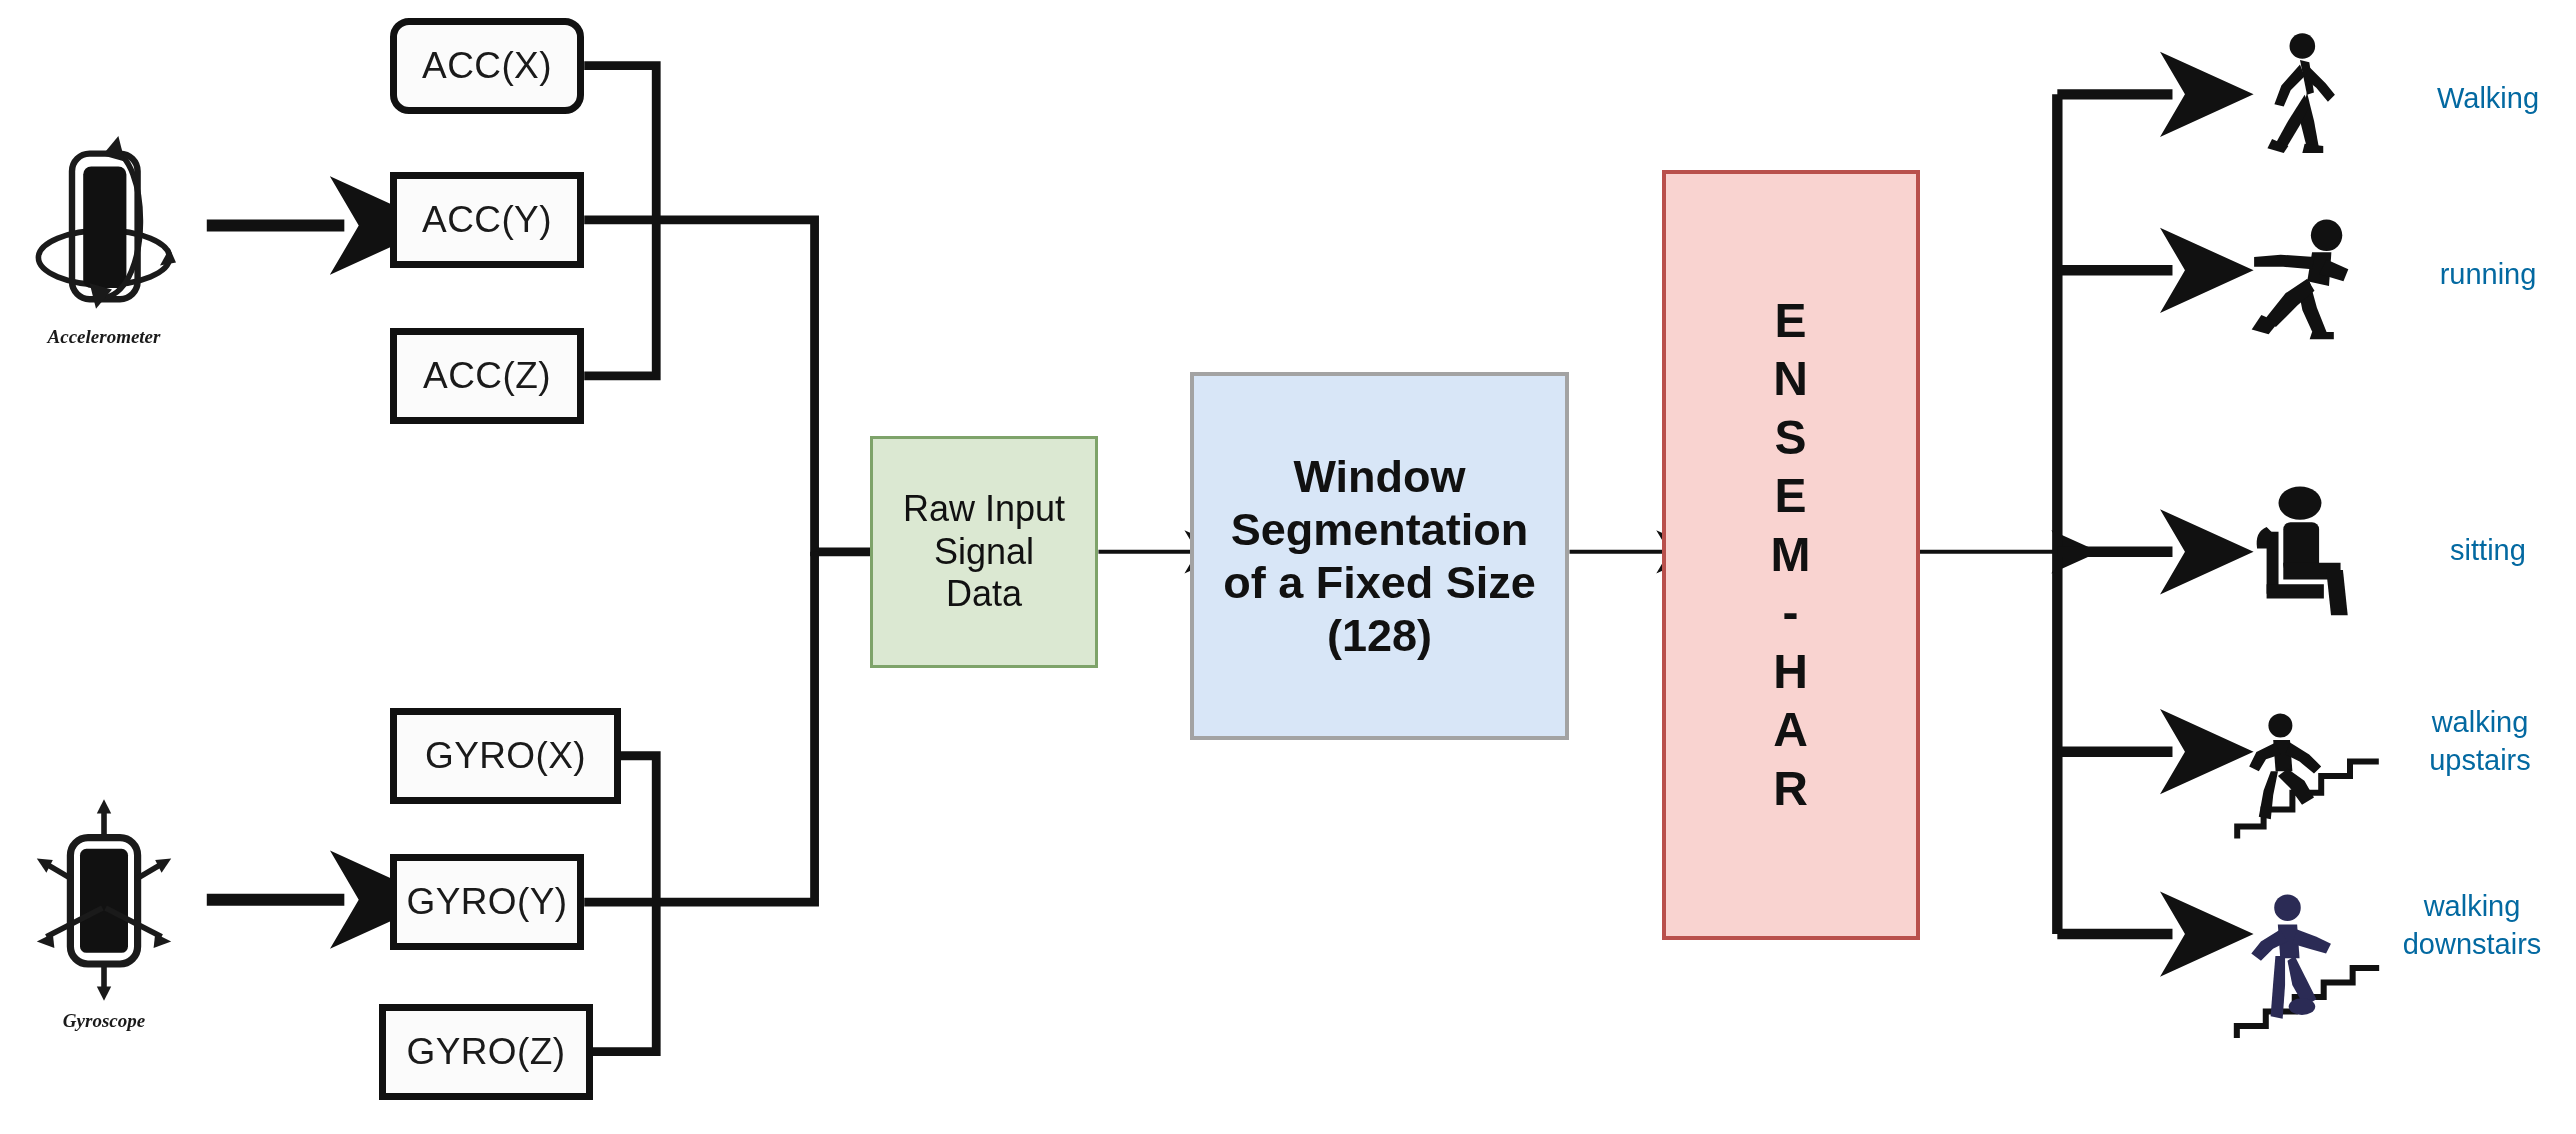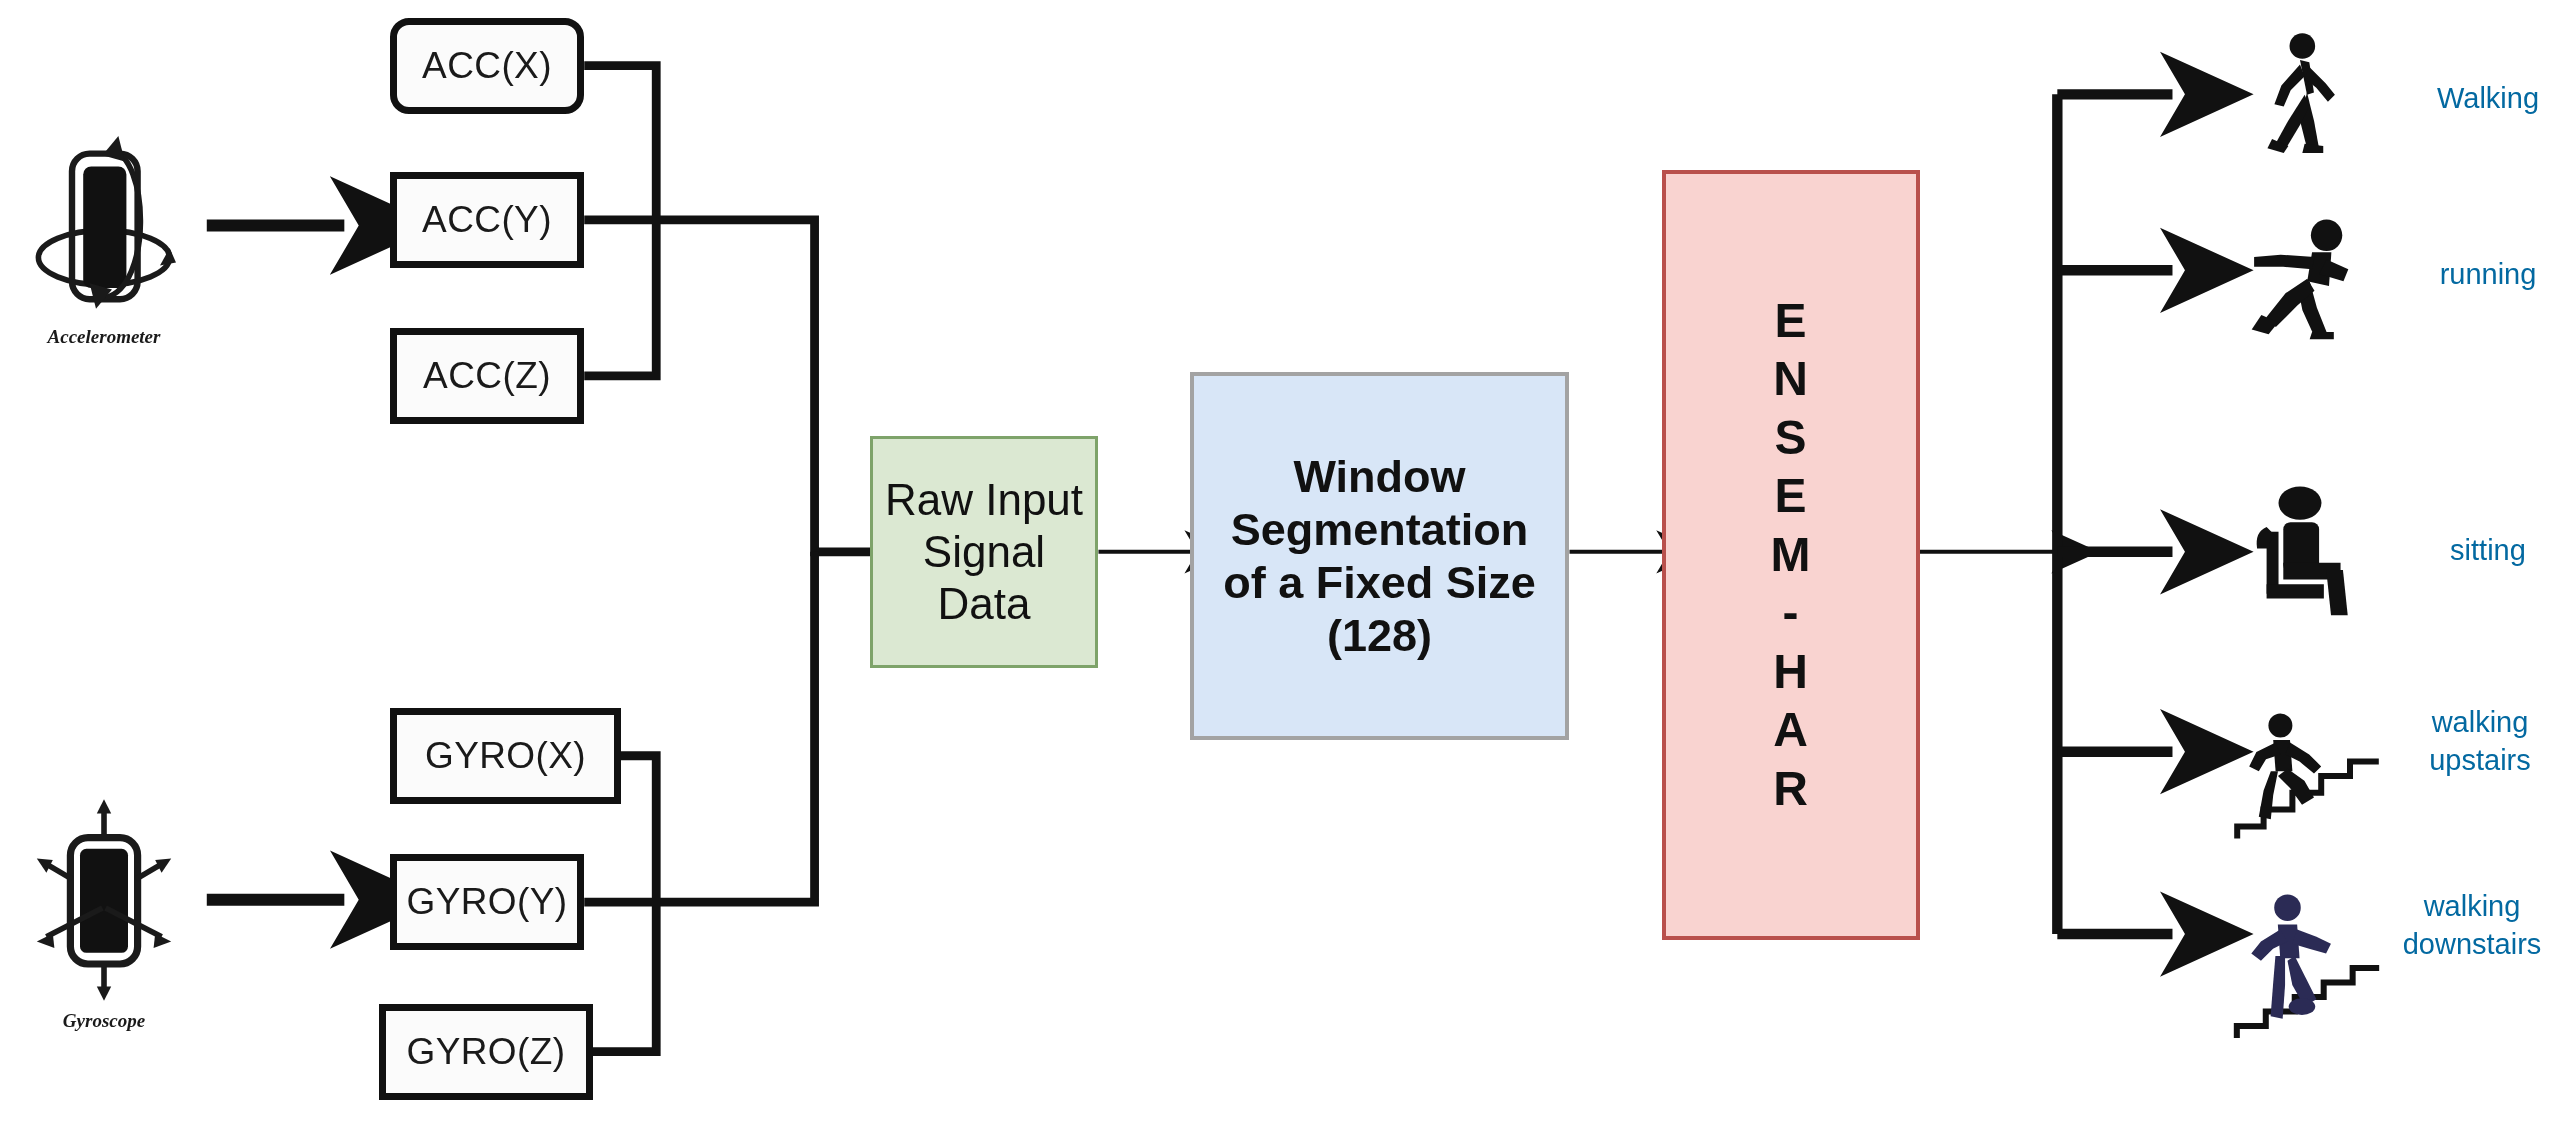--- a/index.html
+++ b/index.html
@@ -50,21 +50,21 @@
   }
   .stage-box .txt {
     line-height: 1.18;
     font-weight: bold;
     color: #111111;
   }
   #raw-box {
     background: #dbe8d2;
     border: 3.2px solid #7ea36a;
   }
-  #raw-box .txt { font-size: 44px; font-weight: normal; }
+  #raw-box .txt { font-size: 36px; font-weight: normal; }
   #win-box {
     background: #d8e6f7;
     border: 4px solid #a3a3a3;
   }
   #win-box .txt { font-size: 45px; }
   #ensem-box {
     background: #f9d3d0;
     border: 4.8px solid #b9504c;
   }
   #ensem-box .txt {

